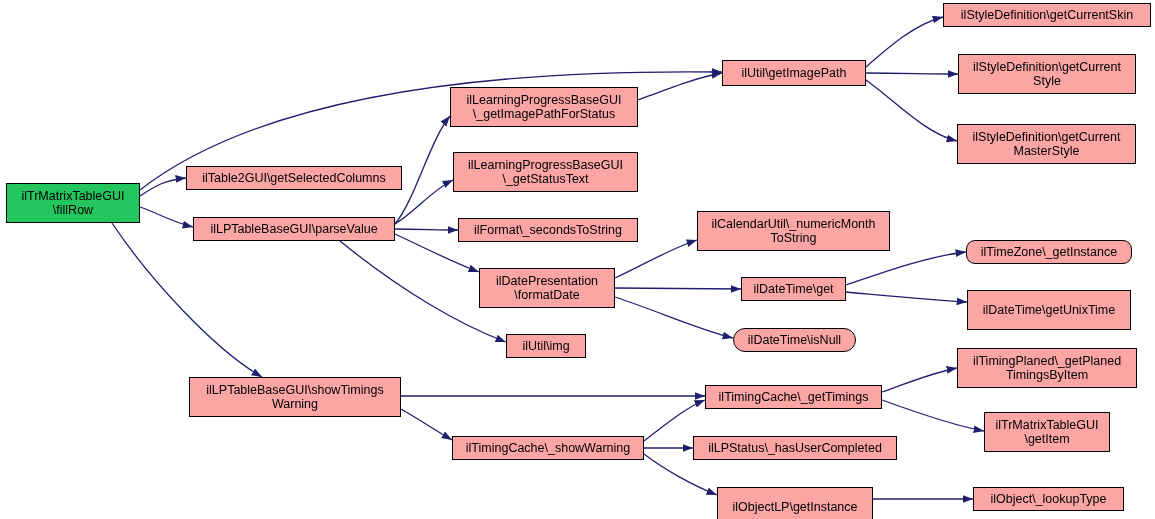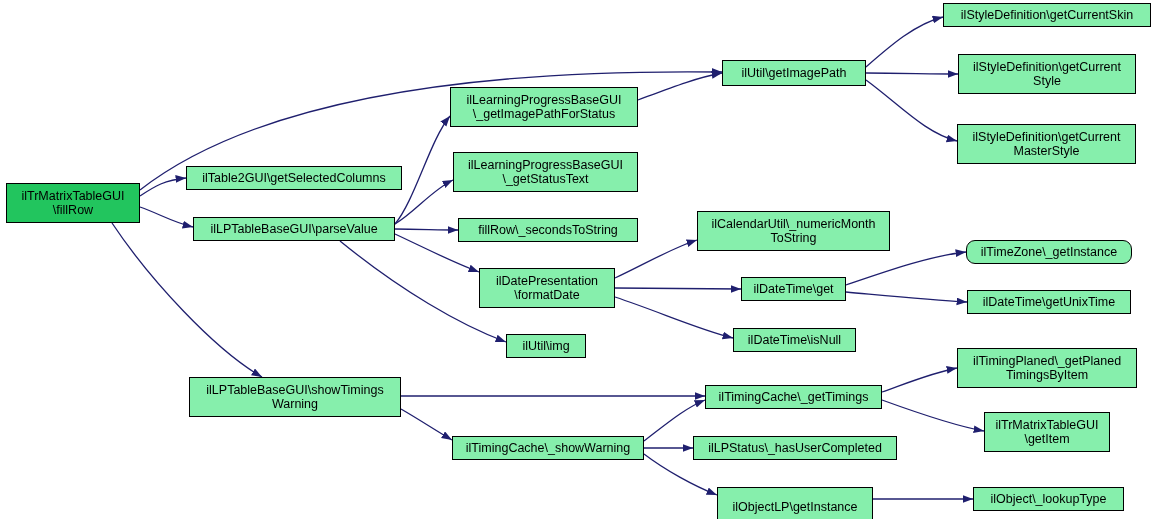--- a/index.html
+++ b/index.html
@@ -20,21 +20,21 @@
     left: 0;
     top: 0;
     width: 1155px;
     height: 519px;
     pointer-events: none;
   }
   .node {
     position: absolute;
     box-sizing: border-box;
     border: 1px solid #000000;
-    background: #86efac;
+    background: #fca5a5;
     color: #000000;
     display: flex;
     align-items: center;
     justify-content: center;
     text-align: center;
     font-size: 12.5px;
     line-height: 14px;
     letter-spacing: 0px;
     white-space: pre-line;
     padding: 0 3px;
@@ -84,36 +84,36 @@
   </svg>
   <div id="nodes">
       <div class="node root" style="left: 6px; top: 183px; width: 134px; height: 40px;">ilTrMatrixTableGUI
 \fillRow</div>
       <div class="node" style="left: 186px; top: 166px; width: 216px; height: 24px;">ilTable2GUI\getSelectedColumns</div>
       <div class="node" style="left: 193px; top: 217px; width: 202px; height: 24px;">ilLPTableBaseGUI\parseValue</div>
       <div class="node" style="left: 450px; top: 87px; width: 188px; height: 40px;">ilLearningProgressBaseGUI
 \_getImagePathForStatus</div>
       <div class="node" style="left: 453px; top: 152px; width: 185px; height: 40px;">ilLearningProgressBaseGUI
 \_getStatusText</div>
-      <div class="node" style="left: 458px; top: 218px; width: 180px; height: 24px;">fillRow\_secondsToString</div>
+      <div class="node" style="left: 458px; top: 218px; width: 180px; height: 24px;">ilFormat\_secondsToString</div>
       <div class="node" style="left: 479px; top: 268px; width: 136px; height: 40px;">ilDatePresentation
 \formatDate</div>
       <div class="node" style="left: 506px; top: 334px; width: 80px; height: 24px;">ilUtil\img</div>
       <div class="node" style="left: 722px; top: 60px; width: 144px; height: 26px;">ilUtil\getImagePath</div>
       <div class="node" style="left: 943px; top: 3px; width: 208px; height: 24px;">ilStyleDefinition\getCurrentSkin</div>
       <div class="node" style="left: 958px; top: 54px; width: 178px; height: 40px;">ilStyleDefinition\getCurrent
 Style</div>
       <div class="node" style="left: 957px; top: 124px; width: 179px; height: 40px;">ilStyleDefinition\getCurrent
 MasterStyle</div>
       <div class="node" style="left: 697px; top: 211px; width: 193px; height: 40px;">ilCalendarUtil\_numericMonth
 ToString</div>
       <div class="node" style="left: 741px; top: 277px; width: 105px; height: 24px;">ilDateTime\get</div>
-      <div class="node" style="left: 733px; top: 328px; width: 123px; height: 24px;">ilDateTime\isNull</div>
+      <div class="node" style="left: 733px; top: 328px; width: 123px; height: 24px; border-radius: 12px;">ilDateTime\isNull</div>
       <div class="node" style="left: 966px; top: 240px; width: 166px; height: 24px; border-radius: 9px;">ilTimeZone\_getInstance</div>
-      <div class="node" style="left: 967px; top: 290px; width: 164px; height: 24px;">ilDateTime\getUnixTime</div>
+      <div class="node" style="left: 967px; top: 290px; width: 164px; height: 40px;">ilDateTime\getUnixTime</div>
       <div class="node" style="left: 189px; top: 377px; width: 212px; height: 40px;">ilLPTableBaseGUI\showTimings
 Warning</div>
       <div class="node" style="left: 452px; top: 436px; width: 192px; height: 24px;">ilTimingCache\_showWarning</div>
       <div class="node" style="left: 705px; top: 385px; width: 177px; height: 24px;">ilTimingCache\_getTimings</div>
       <div class="node" style="left: 693px; top: 436px; width: 204px; height: 24px;">ilLPStatus\_hasUserCompleted</div>
       <div class="node" style="left: 717px; top: 487px; width: 156px; height: 40px;">ilObjectLP\getInstance</div>
       <div class="node" style="left: 957px; top: 348px; width: 180px; height: 40px;">ilTimingPlaned\_getPlaned
 TimingsByItem</div>
       <div class="node" style="left: 984px; top: 412px; width: 126px; height: 40px;">ilTrMatrixTableGUI
 \getItem</div>

